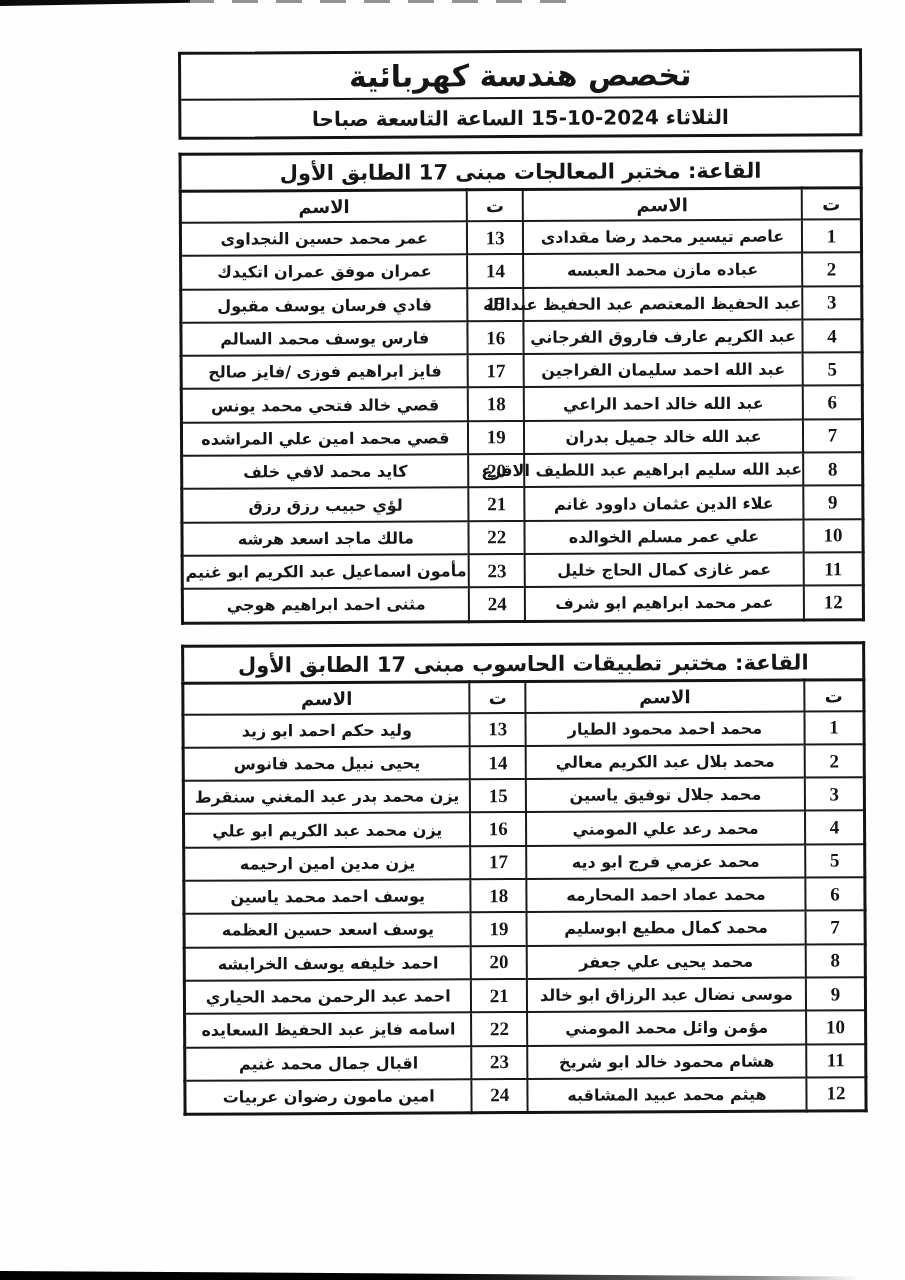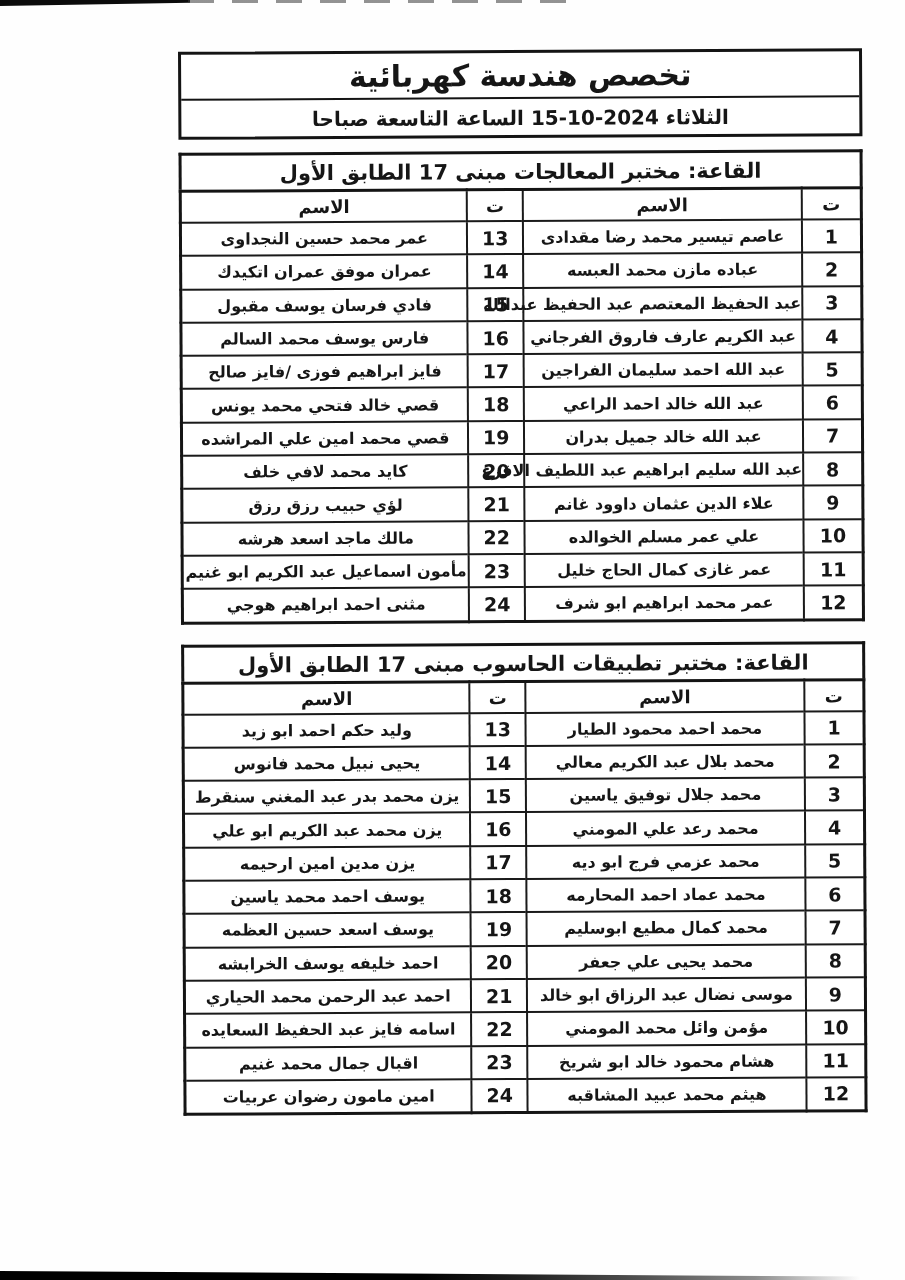--- a/index.html
+++ b/index.html
@@ -40,21 +40,21 @@
   col.c-num-r{width:59px;}
   col.c-name-r{width:276px;}
   col.c-num-m{width:55px;}
   col.c-name-l{width:284px;}
   th,td{
     border:2px solid #1a1a1a;text-align:center;vertical-align:middle;
     white-space:nowrap;overflow:visible;font-weight:bold;padding:0;
   }
   thead th{height:29px;font-size:18px;}
   td{height:31.3px;}
-  td.num{font-size:19px;letter-spacing:0;}
+  td.num{font-size:19px;letter-spacing:0;font-family:Liberation Serif, serif;}
   td.name{font-size:16px;}
   
   .art{position:absolute;pointer-events:none;}
   .art-top{
     left:0;top:0;width:190px;height:6px;background:#0b0b0b;
     clip-path:polygon(0 0,100% 0,100% 45%,0 100%);
   }
   .art-top-faint{
     left:188px;top:0;width:380px;height:3px;opacity:.55;
     background:repeating-linear-gradient(to right,#3a3a3a 0 26px,rgba(0,0,0,0) 26px 44px);

